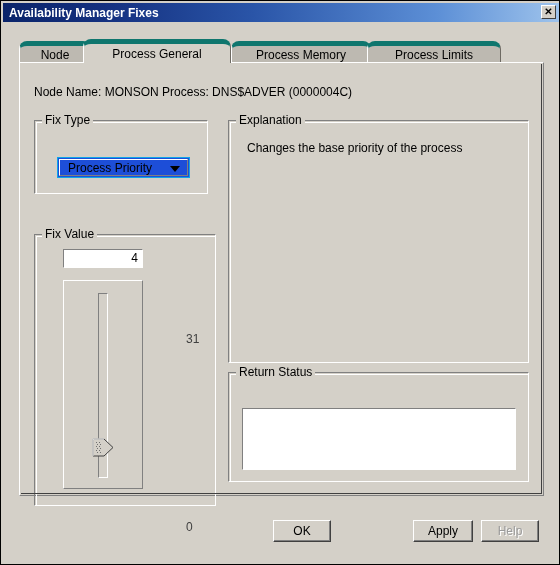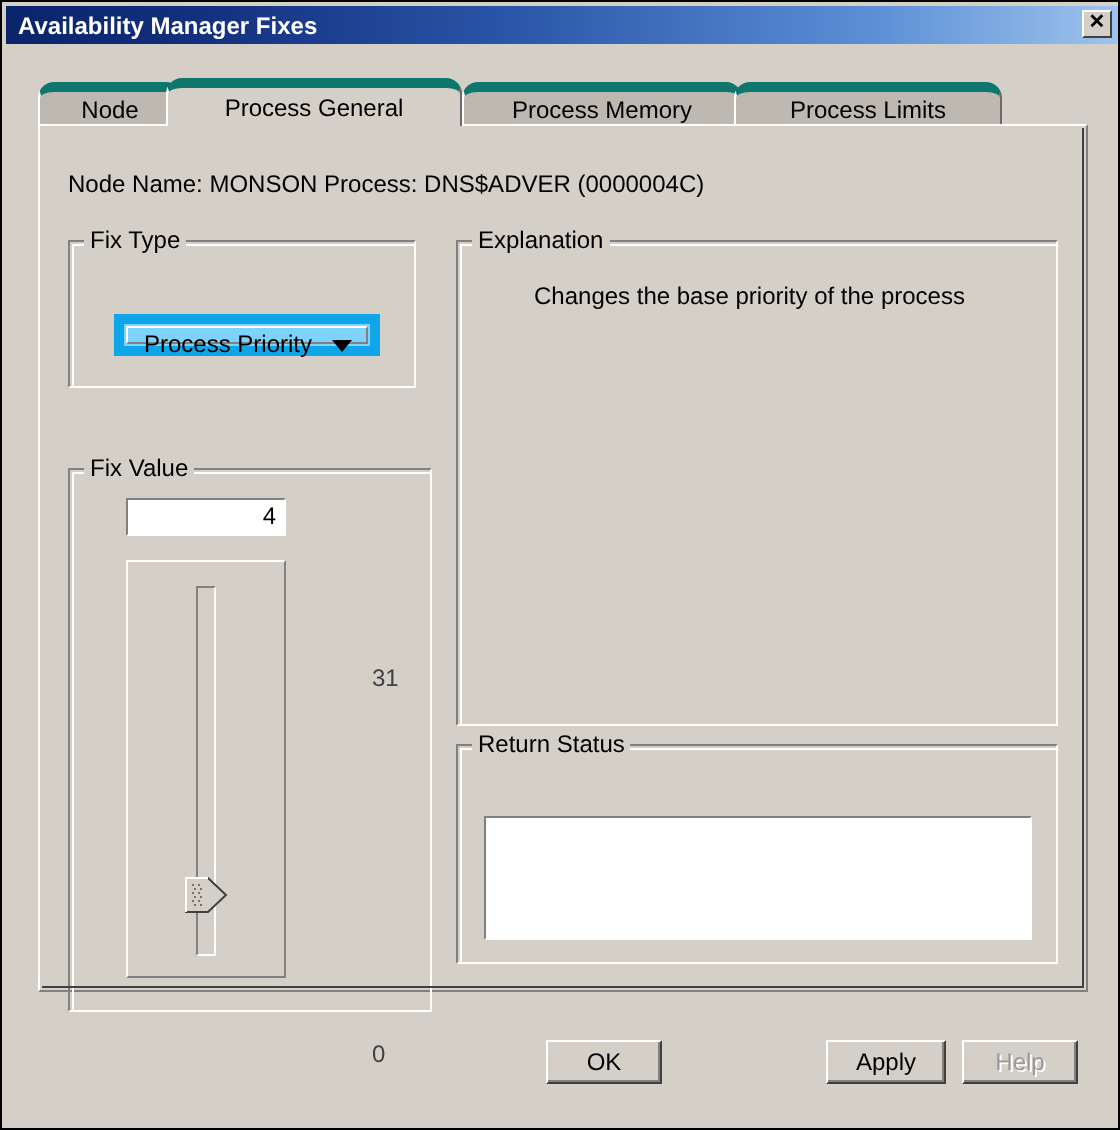--- a/index.html
+++ b/index.html
@@ -152,22 +152,22 @@
   #grp-fixtype  { left: 14px;  top: 57px;  width: 174px; height: 74px; padding-left: 26px; }
   #grp-fixvalue { left: 14px;  top: 147px; width: 182px; height: 272px; margin-top: 24px; }
   #grp-expl     { left: 208px; top: 57px;  width: 301px; height: 243px; }
   #grp-return   { left: 208px; top: 309px; width: 301px; height: 110px; }
 
   
   .combo {
     position: absolute;
     left: 22px; top: 36px;
     width: 133px; height: 21px;
-    background: #7dd3fc;
-    border: 5px solid #0ea5e9;
+    background: #1d4ed8;
+    border: 1px solid #0ea5e9;
     box-sizing: border-box;
     display: flex;
     align-items: center;
     cursor: default;
   }
   .combo-inner {
     position: absolute;
     left: 1px; top: 1px; right: 1px; bottom: 1px;
     border-top: 1px solid #ffffff;
     border-left: 1px solid #ffffff;
@@ -252,21 +252,20 @@
   .slider-max { top: 51px; }
   .slider-min { top: 239px; }
 
   
   .expl-text {
     position: absolute;
     left: 18px; top: 20px;
     font-size: 12px;
     color: #000000;
     white-space: nowrap;
-    margin-left: 20px;
   }
   .return-area {
     position: absolute;
     left: 13px; top: 35px;
     width: 274px; height: 62px;
     background: #ffffff;
     border-top: 1px solid #808080;
     border-left: 1px solid #808080;
     border-right: 1px solid #ffffff;
     border-bottom: 1px solid #ffffff;

